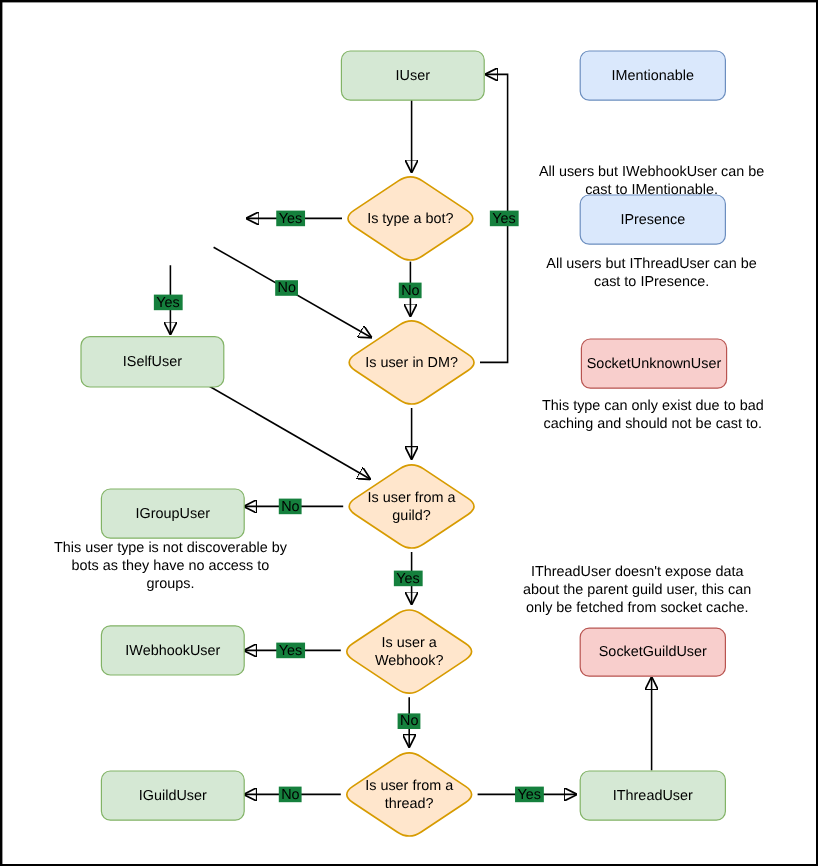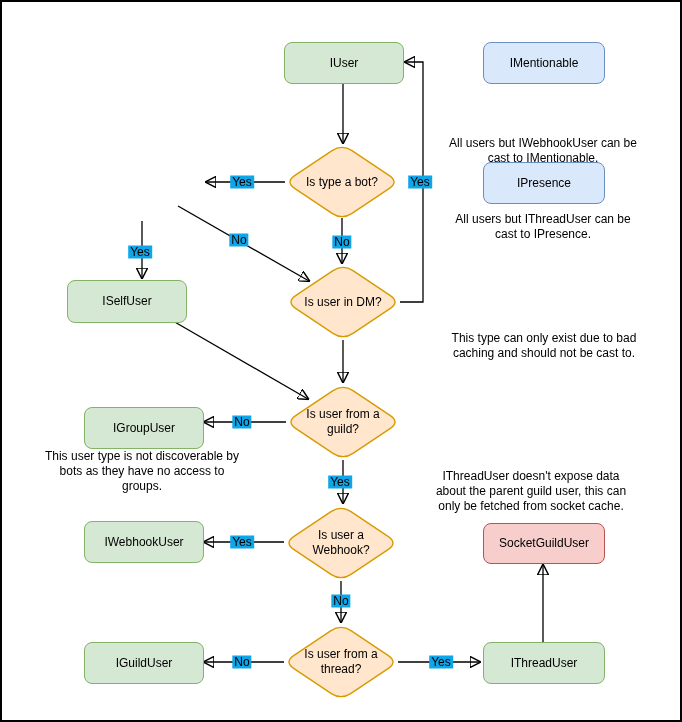--- a/index.html
+++ b/index.html
@@ -20,21 +20,21 @@
   .diamond{position:absolute;width:114px;height:76px;}
   .diamond svg{position:absolute;left:0;top:0;overflow:visible;}
   .diamond svg path{fill:var(--decision-fill,#ffe6cc);stroke:var(--decision-border,#d79b00);stroke-width:1.4;}
   .diamond .dlabel{
     position:absolute;left:0;top:0;width:100%;height:100%;
     display:flex;align-items:center;justify-content:center;text-align:center;
     white-space:pre-line;line-height:15px;
   }
   .elabel{
     position:absolute;transform:translate(-50%,-50%);
-    background:#0ea5e9;padding:0 2px;line-height:13px;
+    background:#15803d;padding:0 2px;line-height:13px;
   }
   .note{
     position:absolute;transform:translateX(-50%);text-align:center;
     white-space:pre-line;line-height:15px;width:280px;
   }
   
   .p-iuser{left:282px;top:40px;width:118px;height:40px;}
   .p-iselfuser{left:65px;top:278px;width:118px;height:41px;}
   .p-igroupuser{left:82px;top:405px;width:118px;height:40px;}
   .p-iwebhookuser{left:82px;top:519px;width:118px;height:40px;}
@@ -99,20 +99,21 @@
   </svg>
 
   <div class="node green p-iuser">IUser</div>
   <div class="node green p-iselfuser">ISelfUser</div>
   <div class="node green p-igroupuser">IGroupUser</div>
   <div class="node green p-iwebhookuser">IWebhookUser</div>
   <div class="node green p-iguilduser">IGuildUser</div>
   <div class="node green p-ithreaduser">IThreadUser</div>
   <div class="node blue p-imentionable">IMentionable</div>
   <div class="node blue p-ipresence">IPresence</div>
+  <div class="node red p-socketunknown">SocketUnknownUser</div>
   <div class="node red p-socketguild">SocketGuildUser</div>
 
   <div class="diamond p-d-bot">
     <svg width="114" height="76" viewBox="0 0 114 76">
         <path d="M 47,6.7 Q 57,0 67,6.7 L 104,31.3 Q 114,38 104,44.7 L 67,69.3 Q 57,76 47,69.3 L 10,44.7 Q 0,38 10,31.3 Z"></path>
       </svg>
     <div class="dlabel">Is type a bot?</div>
   </div>
   <div class="diamond p-d-dm">
     <svg width="114" height="76" viewBox="0 0 114 76">

